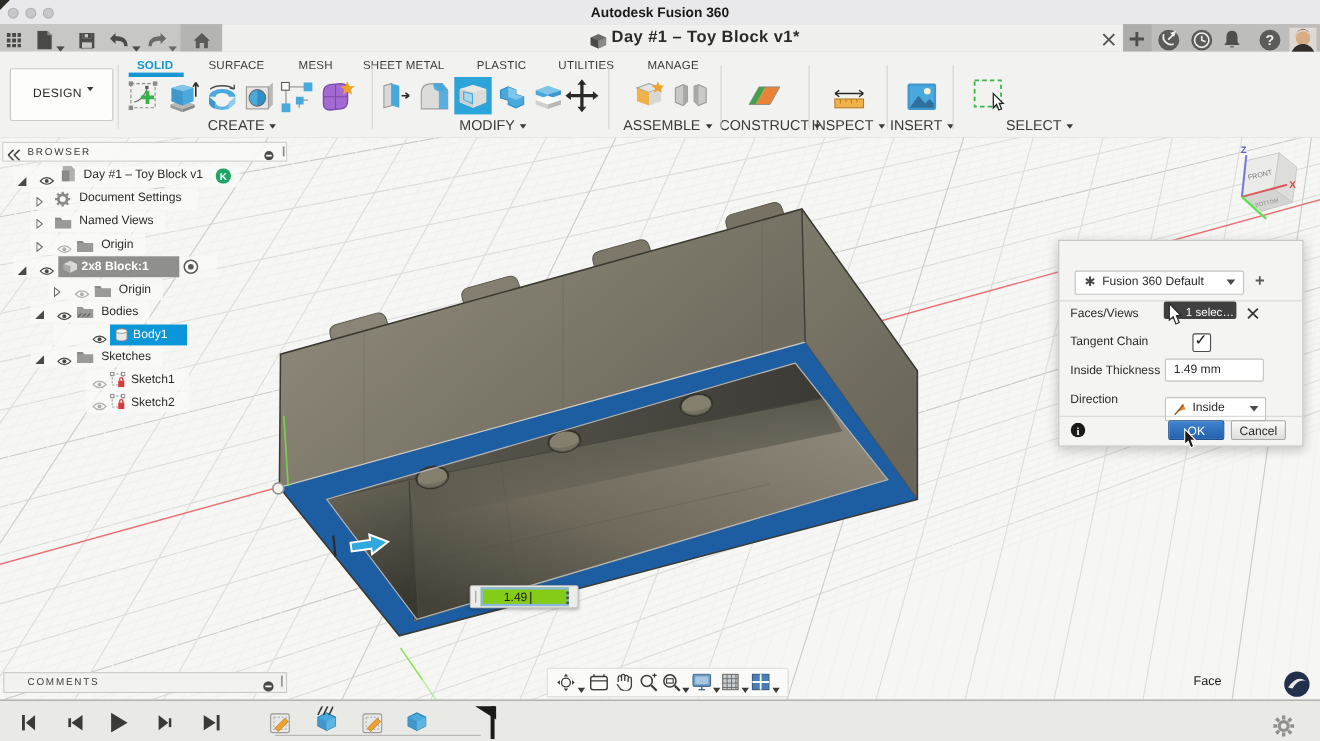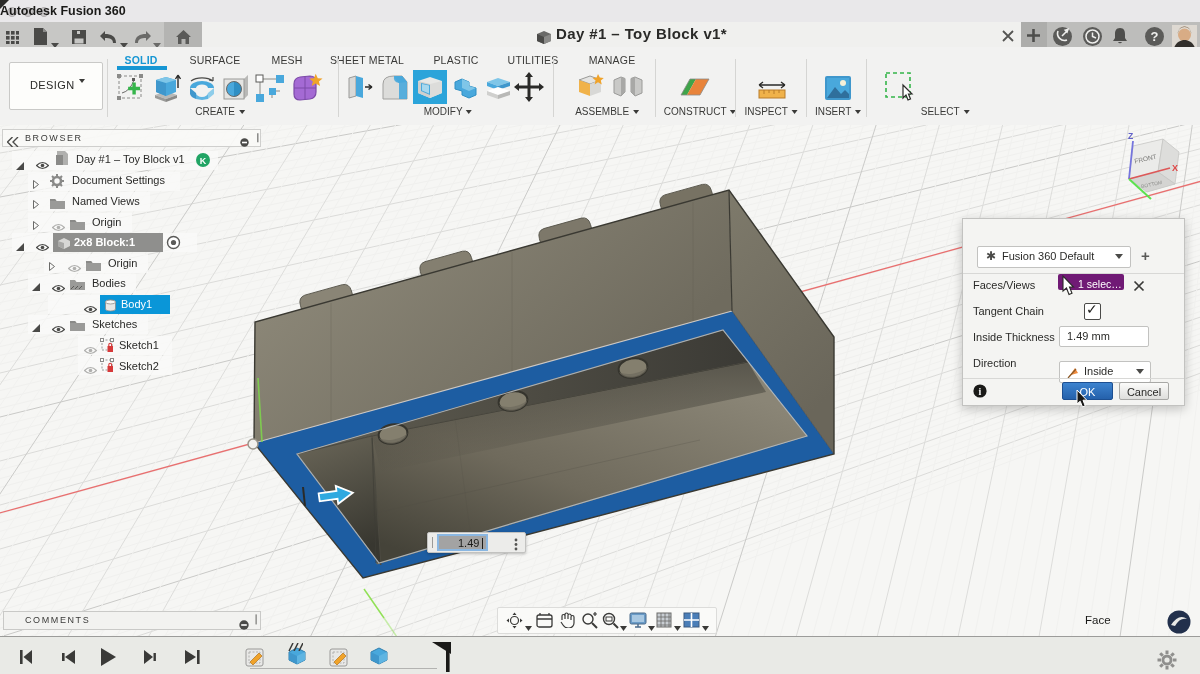--- a/index.html
+++ b/index.html
@@ -1,27 +1,27 @@
 <!DOCTYPE html>
 <html><head><meta charset="utf-8"><style>
 *{margin:0;padding:0;box-sizing:content-box}
 html,body{width:1200px;height:674px;overflow:hidden;font-family:"Liberation Sans",sans-serif;background:#f6f6f4;position:relative}
 .qi{position:absolute}
 #titlebar{position:absolute;left:0;top:0;width:1200px;height:22px;background:#e9e8ea;border-bottom:1px solid #bebdbf}
 #titlebar .tl{position:absolute;top:7px;width:8px;height:8px;border-radius:50%;background:#c9c7c8;border:0.5px solid #b2b0b1}
-#title{position:absolute;left:0;right:0;top:4px;font-size:12.5px;font-weight:bold;color:#1a1a18}
+#title{position:absolute;left:0;right:0;top:4px;text-align:center;font-size:12.5px;font-weight:bold;color:#1a1a18}
 #qatbar{position:absolute;left:0;top:22px;width:1200px;height:25px;background:#c7c7c5}
 #tabzone{position:absolute;left:201px;top:22px;width:820px;height:25px;background:#f0f0ee}
 #rightzone{position:absolute;left:1021px;top:22px;width:179px;height:25px;background:#bdbdbb}
 #tabtext{position:absolute;left:556px;top:25px;font-size:15px;font-weight:bold;color:#2a2a28;letter-spacing:0.4px}
 #ribbon{position:absolute;left:0;top:47px;width:1200px;height:78px;background:#f2f2f1;border-bottom:1px solid #d0d0ce}
 .rtab{position:absolute;top:7px;transform:translateX(-50%);font-size:10.5px;color:#3a3a38;letter-spacing:0.2px}
 .rtab.active{color:#1696d3;font-weight:bold}
 #solidbar{position:absolute;left:117px;top:19px;width:50px;height:3.5px;background:#1696d3}
-.rgrp{position:absolute;top:59px;transform:translateX(-50%);font-size:10px;color:#3a3a38}
+.rgrp{position:absolute;top:59px;transform:translateX(-50%);font-size:13px;color:#3a3a38}
 .dn{display:inline-block;width:0;height:0;border-left:3.5px solid transparent;border-right:3.5px solid transparent;border-top:4.5px solid #3a3a38;vertical-align:middle;margin-left:1px}
 .rdiv{position:absolute;top:12px;width:1px;height:58px;background:#d5d5d3}
 #design{position:absolute;left:9px;top:62px;width:92px;height:46px;background:#fdfdfb;border:1px solid #c9c9c7;border-radius:2px}
 #design span{position:absolute;left:20px;top:16px;font-size:11px;color:#2a2a28;letter-spacing:0.4px}
 #dlg{position:absolute;left:962px;top:218px;width:221px;height:186px;background:#f4f4f2;border:1px solid #c2c2c0;box-shadow:0 3px 10px rgba(0,0,0,0.22)}
 .dtitle{position:absolute;left:0;top:0;width:100%;height:18px;border-bottom:1px solid #d8d8d6}
 .dico{position:absolute;left:11px;top:3px}
 .dtxt{position:absolute;left:29px;top:3.5px;font-size:10px;letter-spacing:1.4px;color:#3a3a38}
 .drow{position:absolute;left:0;width:100%;height:26px}
 .dd{position:absolute;background:#fff;border:1px solid #c2c2c0;border-radius:2px}
@@ -718,21 +718,21 @@
       <rect x="2" y="2" width="10" height="10" fill="none" stroke="#9a9a98" stroke-dasharray="2 1.5"></rect>
       <rect x="0.5" y="0.5" width="3" height="3" fill="#fff" stroke="#8a8a88"></rect>
       <rect x="10.5" y="0.5" width="3" height="3" fill="#fff" stroke="#8a8a88"></rect>
       <rect x="7.5" y="8" width="5.5" height="6" fill="#d63a3a"></rect>
       <path d="M8.8 8 v-1.3 a1.4 1.4 0 0 1 2.8 0 V8" stroke="#d63a3a" fill="none" stroke-width="1.1"></path>
     </svg></span>
 <span style="position:absolute;left:119px;top:359.5px;font-size:11px;color:#2a2a28">Sketch2</span>
 
 <div style="position:absolute;left:427px;top:532px;width:99px;height:21px;background:#ececea;border:1px solid #c2c2c0;border-radius:2px;box-shadow:0 1px 3px rgba(0,0,0,0.25);box-sizing:border-box">
  <div style="position:absolute;left:4px;top:4px;width:2px;height:11px;border-left:1.5px solid #9a9a98"></div>
- <div style="position:absolute;left:9px;top:1px;width:51px;height:17px;background:#a3a3a3;border:2px solid #8ab7e2;box-sizing:border-box">
+ <div style="position:absolute;left:9px;top:1px;width:80px;height:17px;background:#84cc16;border:2px solid #8ab7e2;box-sizing:border-box">
   <span style="position:absolute;left:19px;top:0.5px;font-size:11px;color:#1a1a18">1.49</span>
   <span style="position:absolute;left:43px;top:1.5px;width:1px;height:11px;background:#1a1a18"></span>
  </div>
  <div style="position:absolute;right:7px;top:4px"><svg width="4" height="13" viewBox="0 0 4 13" style="">
         <circle cx="2" cy="2" r="1.4" fill="#555553"></circle>
         <circle cx="2" cy="6.5" r="1.4" fill="#555553"></circle>
         <circle cx="2" cy="11" r="1.4" fill="#555553"></circle>
       </svg></div>
 </div>
 
@@ -872,21 +872,21 @@
  <div class="drow" style="top:26px">
    <div class="dd" style="left:14px;top:1px;width:152px;height:20px">
         <span style="position:absolute;left:8px;top:2px;font-size:12px;color:#4a4a48">✱</span>
         <span style="position:absolute;left:24px;top:3px;font-size:11px;color:#2a2a28">Fusion 360 Default</span>
         <span class="caret" style="right:7px"></span>
       </div>
    <span style="position:absolute;left:178px;top:2px;font-size:15px;color:#5a5a58;font-weight:bold">+</span>
  </div>
  <div class="dsep" style="top:54px"></div>
  <div style="position:absolute;left:10px;top:60px;font-size:11px;color:#2a2a28">Faces/Views</div>
- <div style="position:absolute;left:95px;top:55px;width:66px;height:16px;background:#701a75;border-radius:2px">
+ <div style="position:absolute;left:95px;top:55px;width:66px;height:16px;background:#404040;border-radius:2px">
    <span style="position:absolute;left:4px;top:1px"><svg width="15" height="21" viewBox="0 0 15 21" style="">
           <path d="M1 1 L1 16 L4.5 13 L7 19.5 L10 18.2 L7.5 12 L11.5 12 Z" fill="#fff" stroke="#2a2a28" stroke-width="1.1"></path>
         </svg></span>
    <span style="position:absolute;left:20px;top:4px;font-size:10.5px;color:#fff">1 selec…</span>
  </div>
  <span style="position:absolute;left:170px;top:59px"><svg width="12" height="12" viewBox="0 0 12 12" style="">
         <path d="M1.5 1.5 L10.5 10.5 M10.5 1.5 L1.5 10.5" stroke="#3a3a38" stroke-width="1.7"></path>
       </svg></span>
  <div style="position:absolute;left:10px;top:86px;font-size:11px;color:#2a2a28">Tangent Chain</div>
  <div style="position:absolute;left:121px;top:84px;width:15px;height:15px;background:#fff;border:1.5px solid #4a4a48;border-radius:2px">

